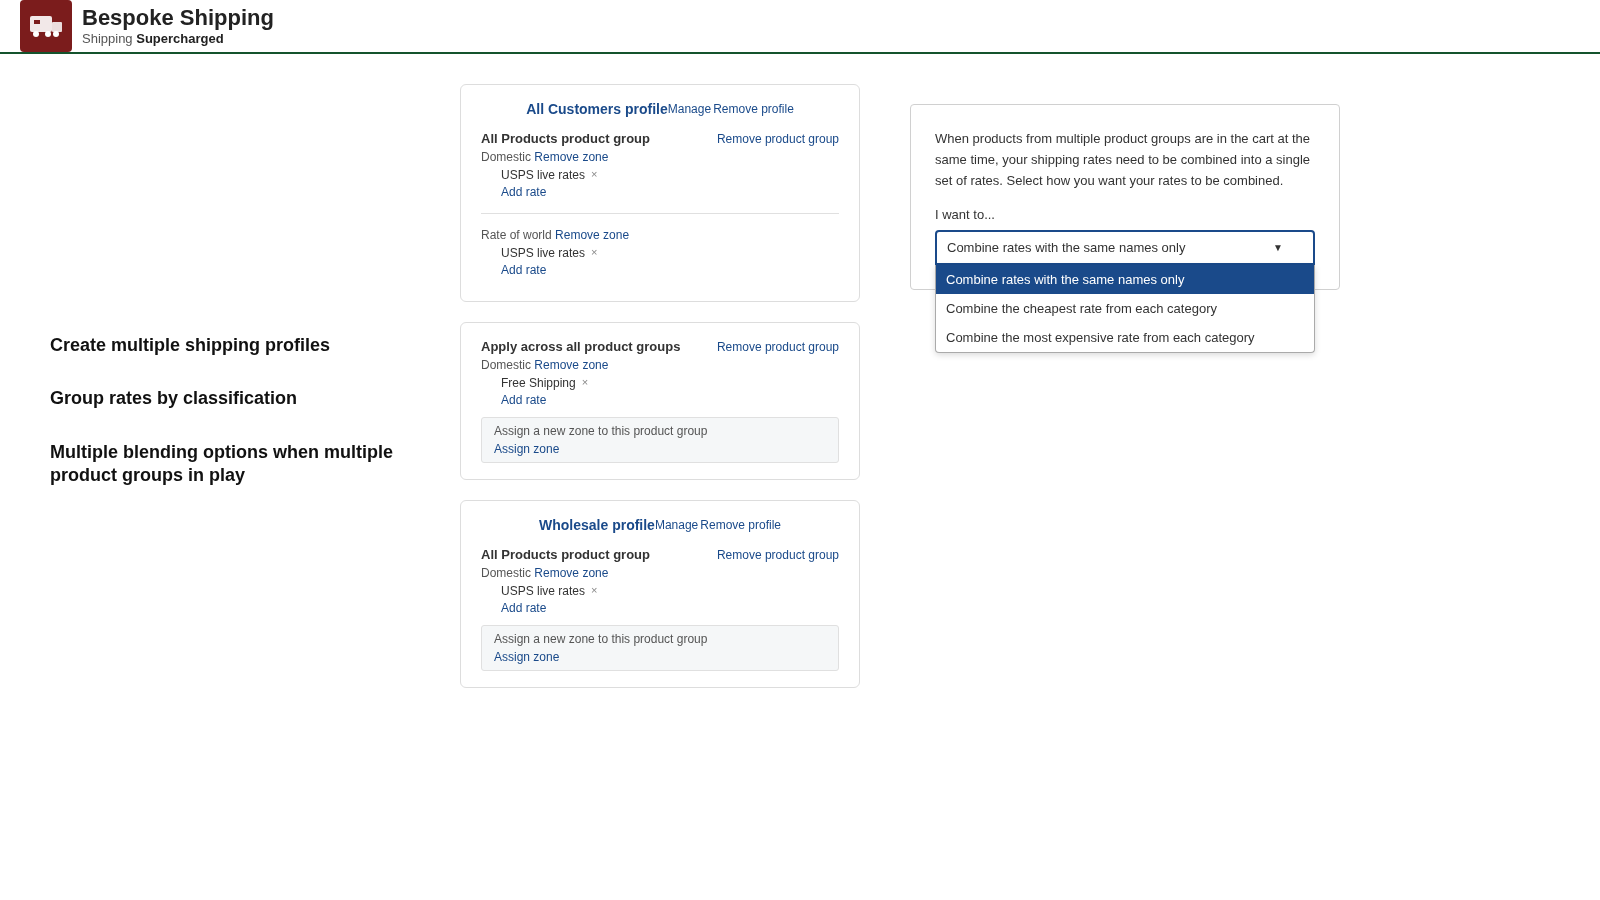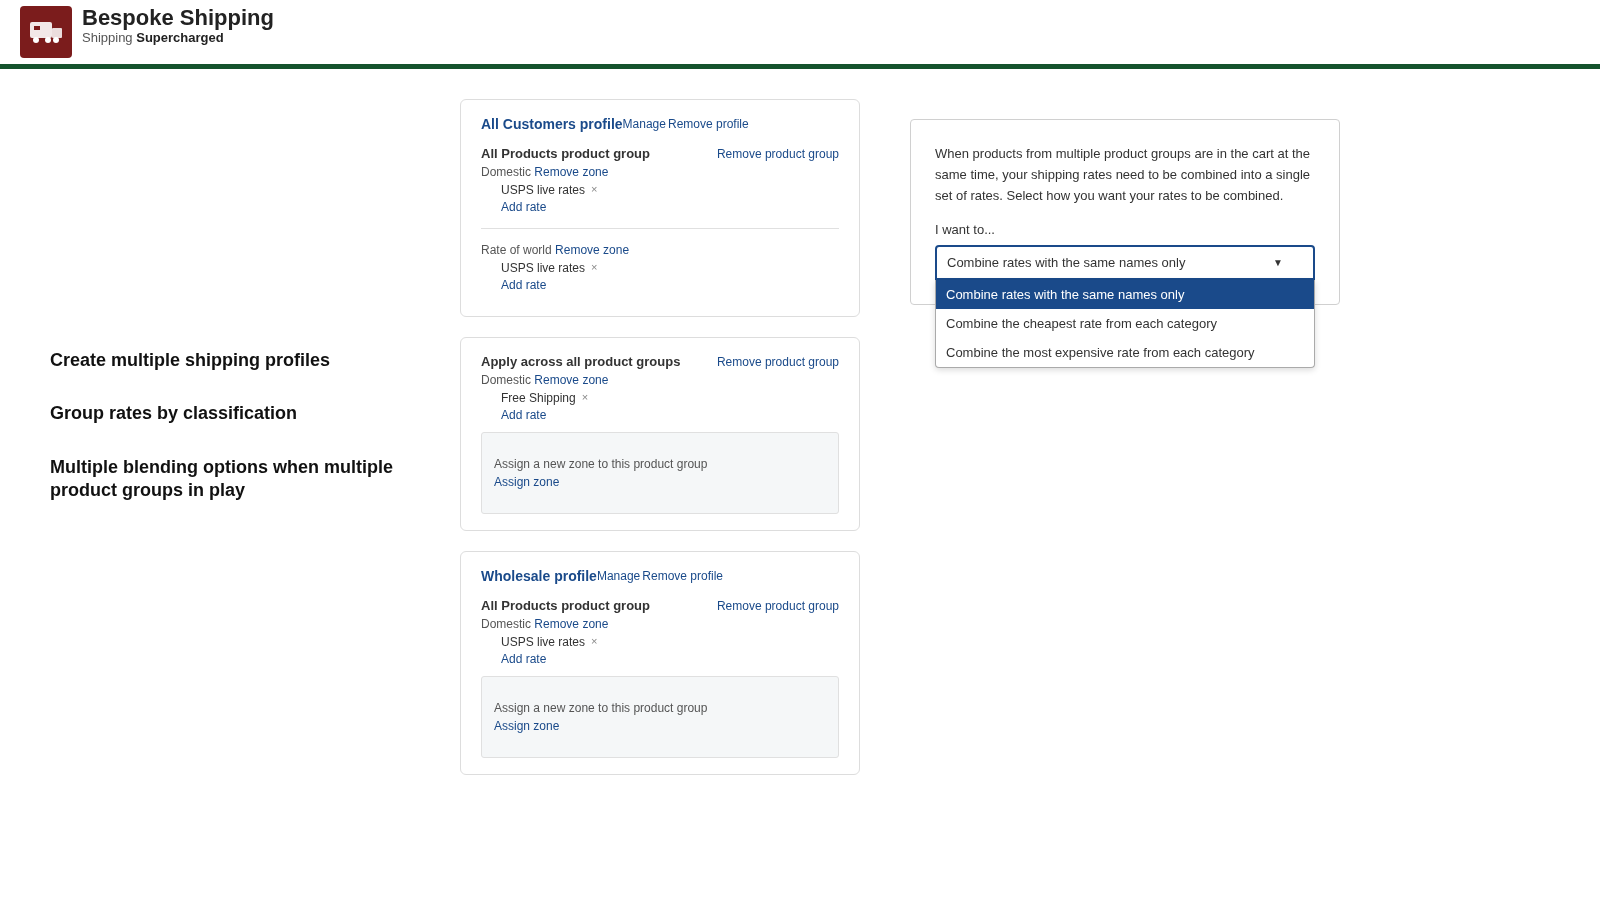--- a/index.html
+++ b/index.html
@@ -9,23 +9,23 @@
       color: #333;
       font-size: 13px;
       width: 1600px;
       min-height: 900px;
       position: relative;
     }
 
     
     .header {
       display: flex;
-      align-items: flex-start;
-      padding: 6px 20px;
-      border-bottom: 5px solid #14532d;
+      align-items: center;
+      padding: 0 20px;
+      border-bottom: 2px solid #14532d;
     }
     .logo-icon {
       width: 52px;
       height: 52px;
       background: #7b1c1c;
       border-radius: 4px;
       display: flex;
       align-items: center;
       justify-content: center;
       margin-right: 10px;
@@ -75,21 +75,21 @@
     .profile-card {
       border: 1px solid #ddd;
       border-radius: 6px;
       padding: 16px 20px;
       margin-bottom: 20px;
       background: #fff;
     }
 
     .profile-header {
       display: flex;
-      justify-content: flex-start;
+      justify-content: center;
       align-items: center;
       margin-bottom: 14px;
     }
     .profile-name {
       font-size: 14px;
       font-weight: 600;
       color: #1a4a8a;
     }
     .profile-actions {
       display: flex;
@@ -156,21 +156,21 @@
     .divider-line {
       border: none;
       border-top: 1px solid #e0e0e0;
       margin: 14px 0;
     }
 
     .assign-zone-section {
       background: #f5f7f8;
       border: 1px solid #e0e0e0;
       border-radius: 3px;
-      padding: 24px 12px;
+      padding: 6px 12px;
       margin-top: 10px;
     }
     .assign-zone-section p {
       font-size: 12px;
       color: #555;
       margin-bottom: 3px;
     }
     .assign-zone-section a {
       font-size: 12px;
       color: #1a4a8a;

